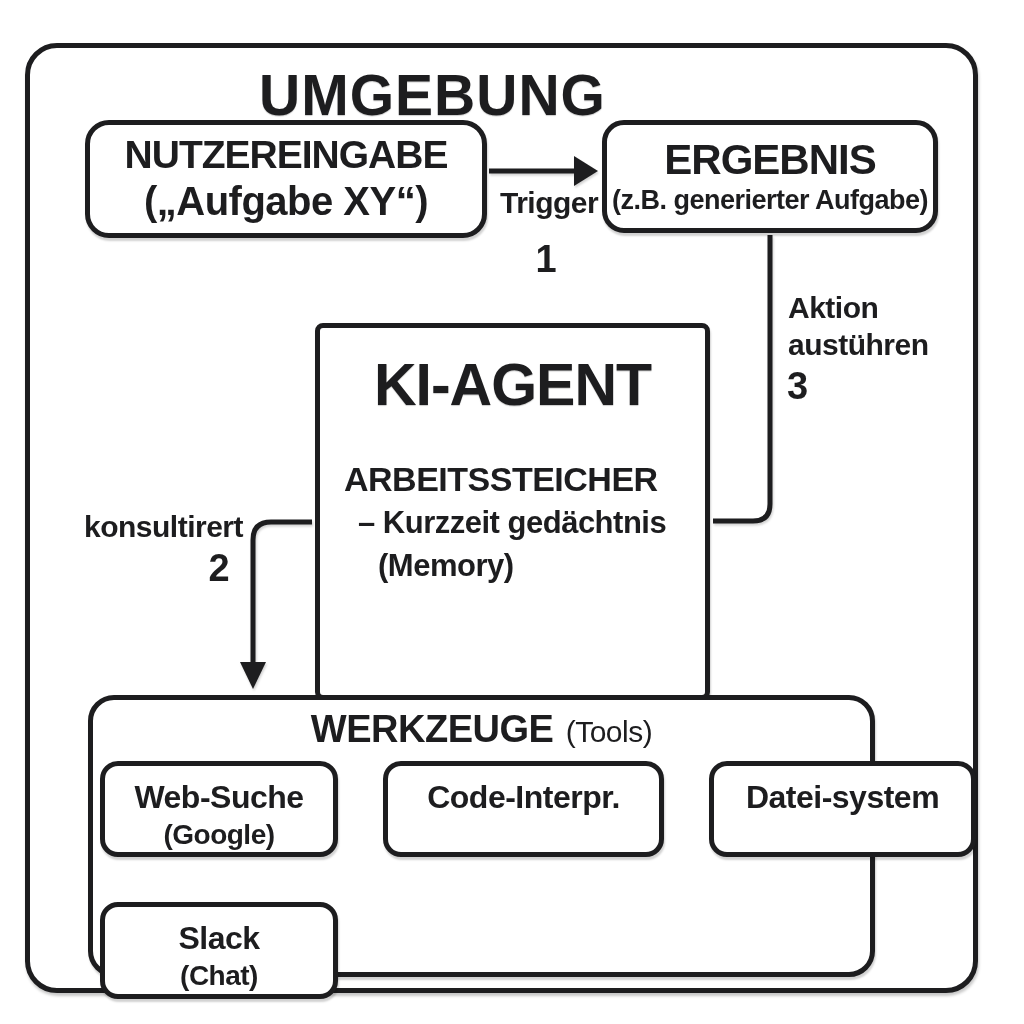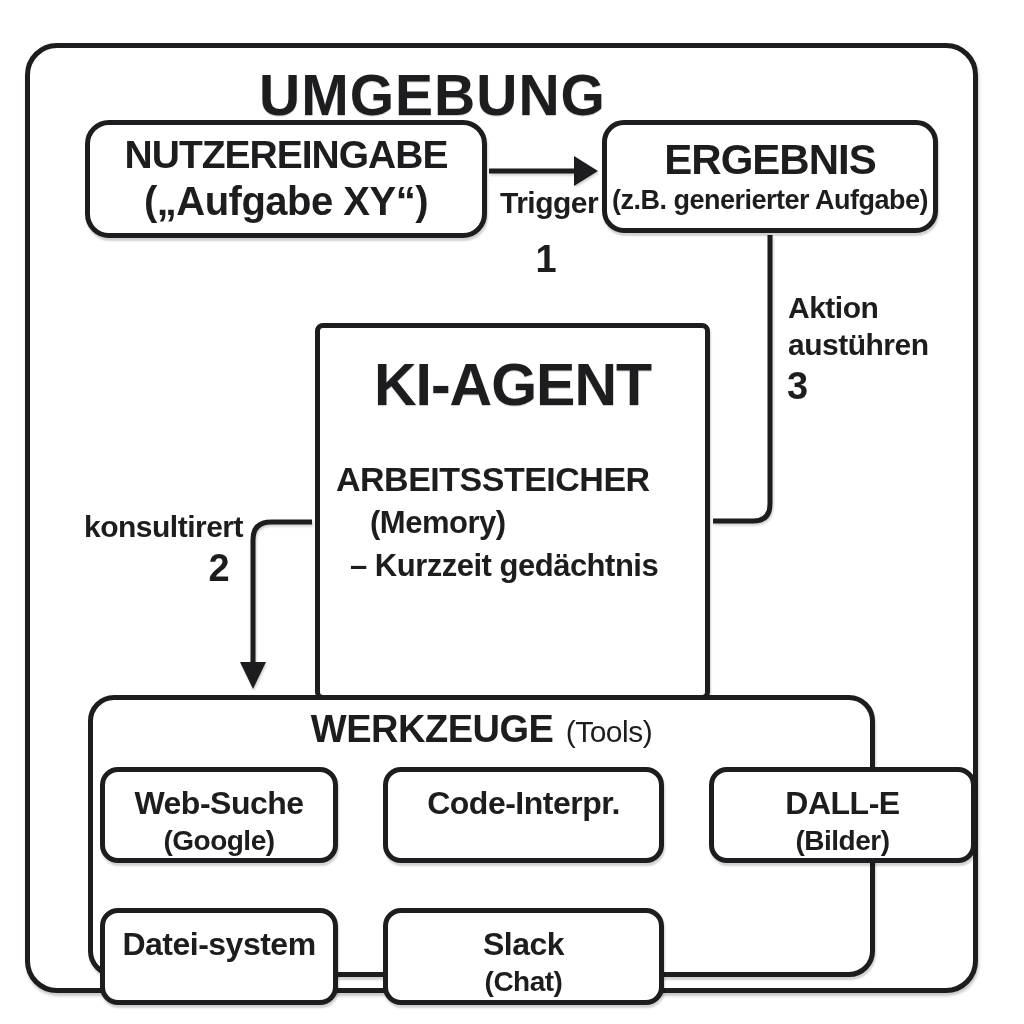--- a/index.html
+++ b/index.html
@@ -40,36 +40,36 @@
   .node-subtitle { font-size: 40px; font-weight: 600; letter-spacing: -0.5px; line-height: 1.2; }
   .result-box .node-title    { font-size: 42px; }
   .result-box .node-subtitle { font-size: 27px; }
 
   .agent-box { padding-top: 28px; }
   .agent-title {
     text-align: center;
     font-size: 59px; font-weight: 700; letter-spacing: -1px; line-height: 1.0;
     text-shadow: 0 1px 1px rgba(0,0,0,0.2);
   }
-  .memory-block { margin: 42px 0 0 16px; }
+  .memory-block { margin: 42px 0 0 24px; }
   .memory-heading { font-size: 34px; font-weight: 700; letter-spacing: -0.5px; line-height: 44px; }
   .memory-line    { font-size: 31px; font-weight: 600; letter-spacing: -0.5px; line-height: 43px; }
   .indent-a { padding-left: 34px; }
   .indent-b { padding-left: 14px; }
   .indent-c { padding-left: 30px; }
 
   .tools-title-row {
     position: absolute; left: 0; top: 8px; width: 100%;
     text-align: center; white-space: nowrap;
   }
   .tools-title    { font-size: 38px; font-weight: 700; letter-spacing: -0.5px; }
   .tools-subtitle { font-size: 30px; font-weight: 500; letter-spacing: -0.5px; }
 
   .tool-grid {
-    position: absolute; left: 7px; top: 67px;
+    position: absolute; left: 7px; top: 61px;
     display: grid;
     grid-template-columns: 238px 281px 267px;
     grid-template-rows: 96px 97px;
     column-gap: 17px; row-gap: 15px; gap: 45px;
   }
   .tool-box {
     border: 5px solid #1d1d1f;
     border-radius: 18px;
     background: #fff;
     box-shadow: 1px 3px 2px rgba(0,0,0,0.18);
@@ -132,44 +132,40 @@
 <div class="abs edge-label action-label">Aktion austühren</div>
 <div class="abs edge-number action-number">3</div>
 
 <div class="abs edge-label consults-label">konsultirert</div>
 <div class="abs edge-number consults-number">2</div>
 
 <div class="box agent-box">
   <div class="agent-title">KI-AGENT</div>
   <div class="memory-block">
     <div class="memory-heading">ARBEITSSTEICHER</div>
+    <div class="memory-line indent-b">– Kurzzeit gedächtnis</div>
     <div class="memory-line indent-a">(Memory)</div>
-    <div class="memory-line indent-b">– Kurzzeit gedächtnis</div>
   </div>
 </div>
 
 <div class="box tools-box">
   <div class="tools-title-row">
     <span class="tools-title">WERKZEUGE</span>
     <span class="tools-subtitle">&nbsp;</span><span class="tools-subtitle">(Tools)</span>
   </div>
   <div class="tool-grid">
     <div class="tool-box">
       <span class="tool-name">Web-Suche</span>
       <span class="tool-detail">(Google)</span>
     </div>
     <div class="tool-box">
       <span class="tool-name">Code-Interpr.</span>
       <span class="tool-detail"></span>
     </div>
     <div class="tool-box">
-      <span class="tool-name">DALL-E</span>
-      <span class="tool-detail">(Bilder)</span>
-    </div>
-    <div class="tool-box">
       <span class="tool-name">Datei-system</span>
       <span class="tool-detail"></span>
     </div>
     <div class="tool-box">
       <span class="tool-name">Slack</span>
       <span class="tool-detail">(Chat)</span>
     </div>
   </div>
 </div>
 

